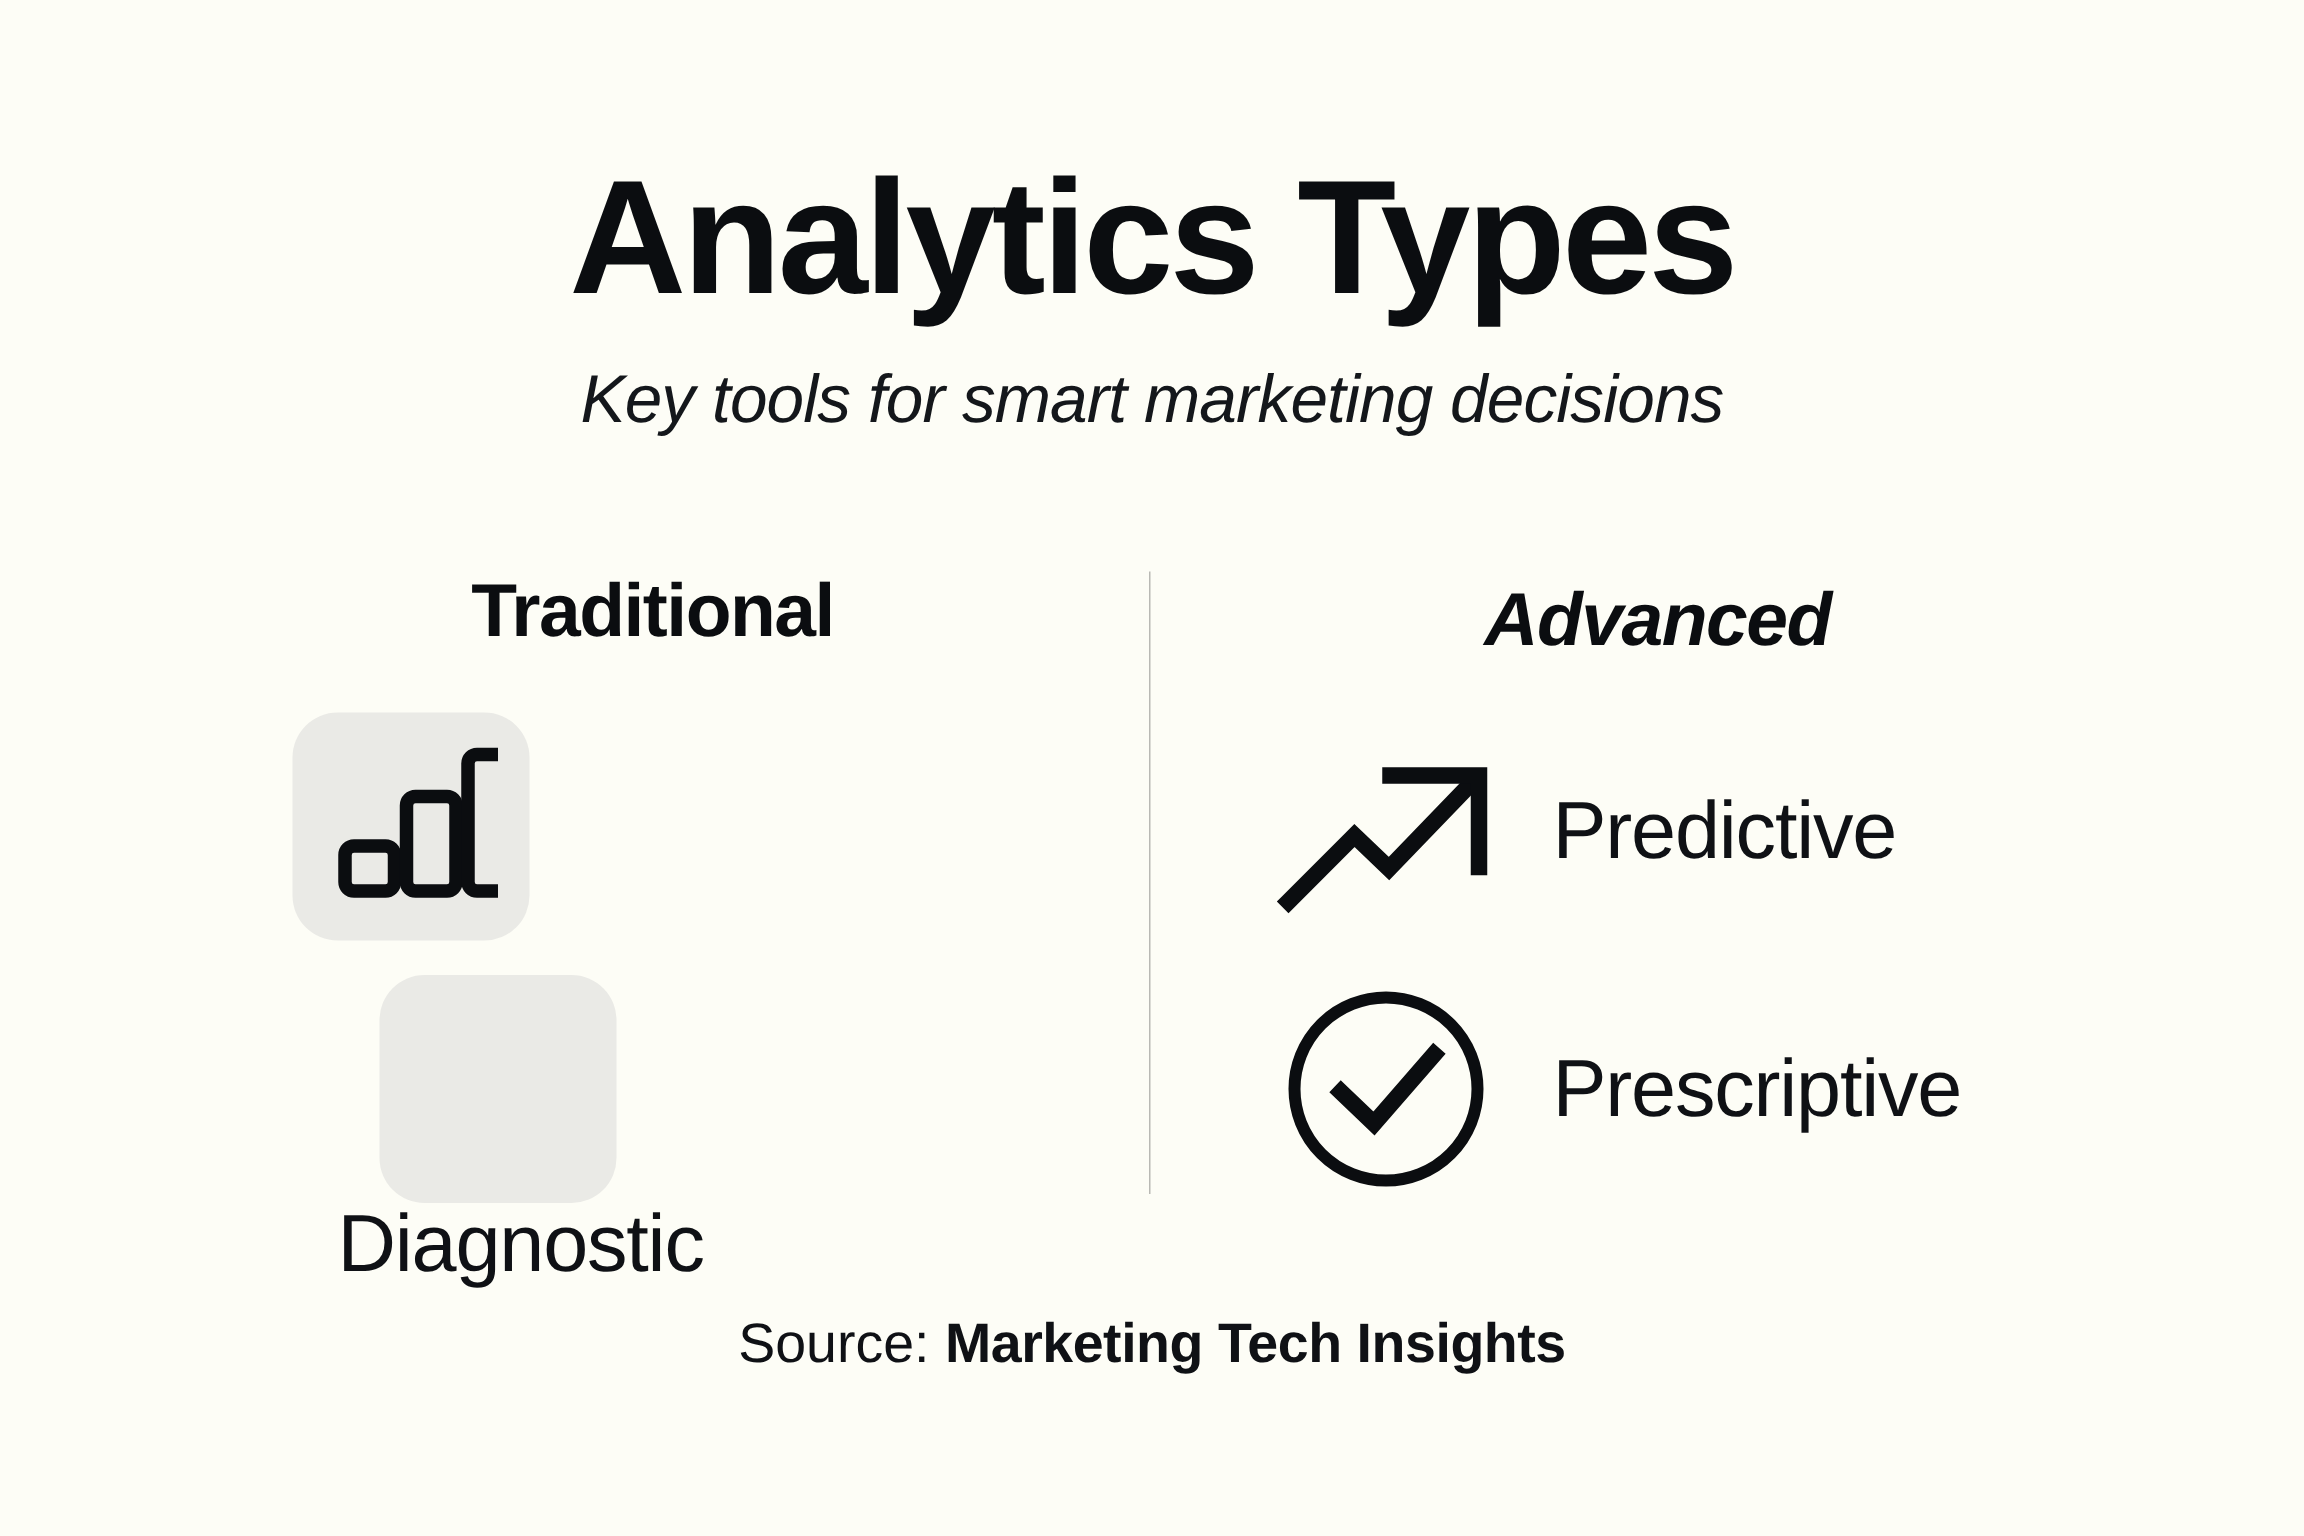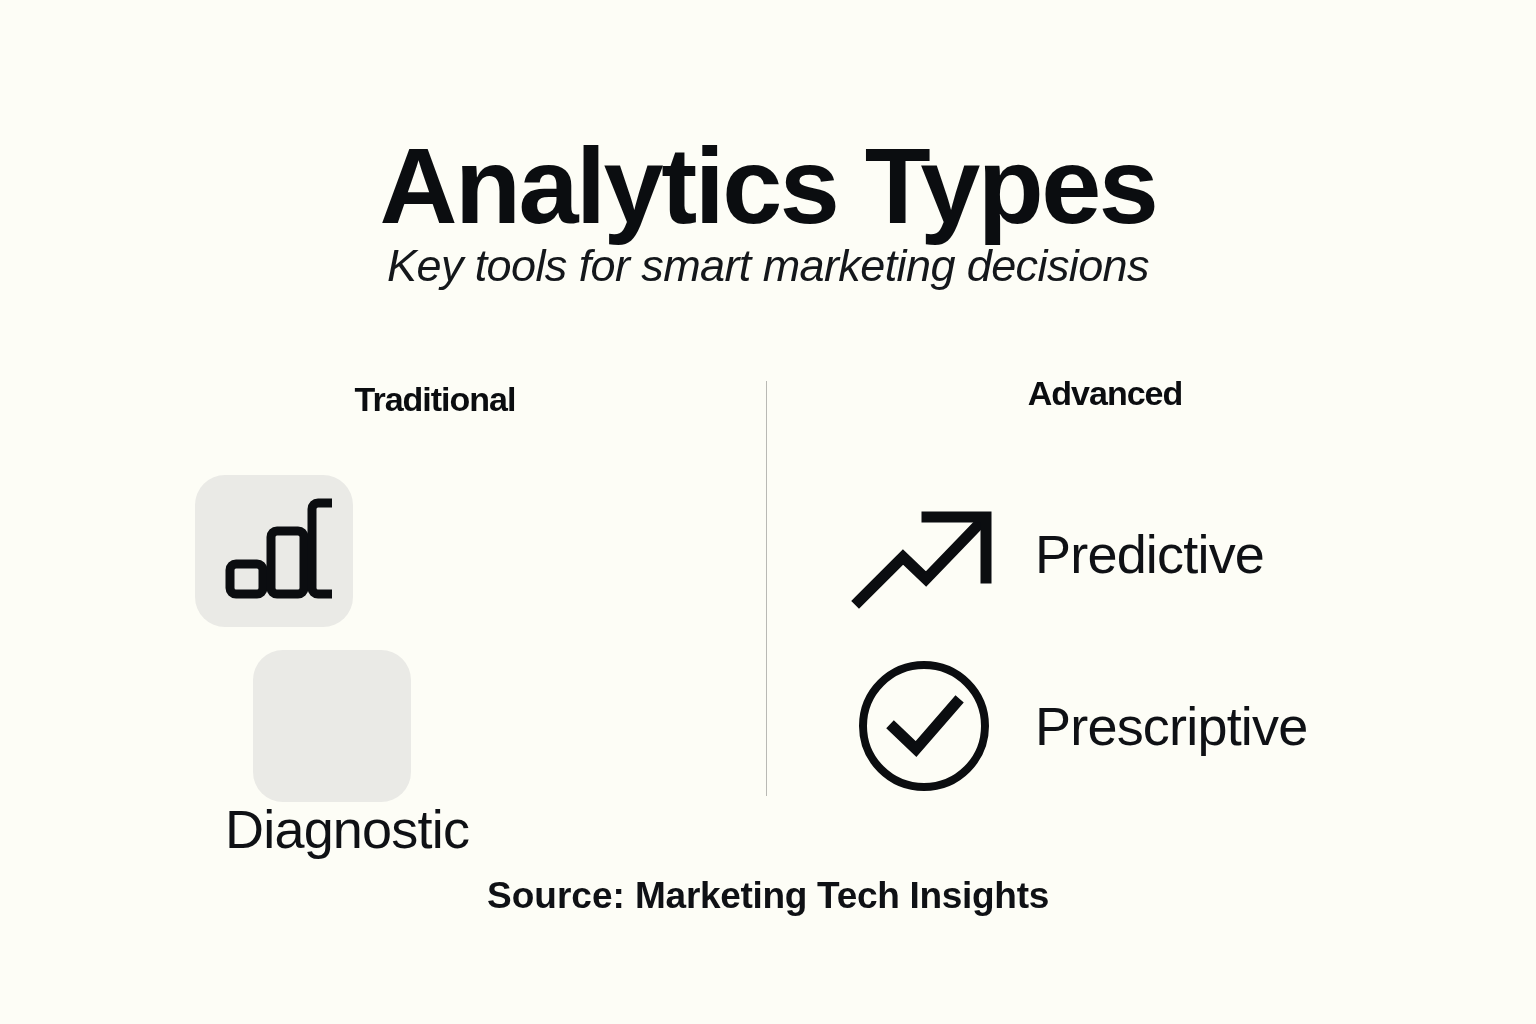--- a/index.html
+++ b/index.html
@@ -27,50 +27,49 @@
     top: 104px;
     left: 0;
     width: 1536px;
     text-align: center;
     font-size: 108px;
     font-weight: 700;
     letter-spacing: -2.5px;
     line-height: 1.0;
     color: #0b0d10;
     white-space: nowrap;
-    margin-top: 28px;
   }
   .subtitle {
     position: absolute;
     top: 243px;
     left: 0;
     width: 1536px;
     text-align: center;
     font-size: 45px;
     font-weight: 400;
     letter-spacing: -0.6px;
     line-height: 1.0;
     color: #14171b;
     white-space: nowrap;
     font-style: italic;
   }
 
   
   .col-header {
     position: absolute;
-    font-size: 34px;
+    font-size: 50px;
     font-weight: 700;
     letter-spacing: -1px;
     line-height: 1.0;
     color: #0b0d10;
     white-space: nowrap;
     text-align: center;
   }
   .col-header.left  { top: 382px; left: 195px;  width: 480px; }
-  .col-header.right { top: 376px; left: 865px;  width: 480px; }
+  .col-header.right { top: 388px; left: 865px;  width: 480px; font-style: italic; }
 
   
   .divider {
     position: absolute;
     left: 766px;
     top: 381px;
     width: 1px;
     height: 415px;
     background: #b9b9b4;
   }
@@ -122,21 +121,21 @@
     position: absolute;
     top: 877px;
     left: 0;
     width: 1536px;
     text-align: center;
     font-size: 37px;
     line-height: 1.0;
     color: #0f1115;
     white-space: nowrap;
   }
-  .source .lbl { font-weight: 700; }
+  .source .lbl { font-weight: 400; }
   .source .val { font-weight: 700; letter-spacing: -0.3px; }
 </style>
 </head>
 <body>
 
 <div class="canvas">
 
   <div class="title">Analytics Types</div>
   <div class="subtitle">Key tools for smart marketing decisions</div>
 

